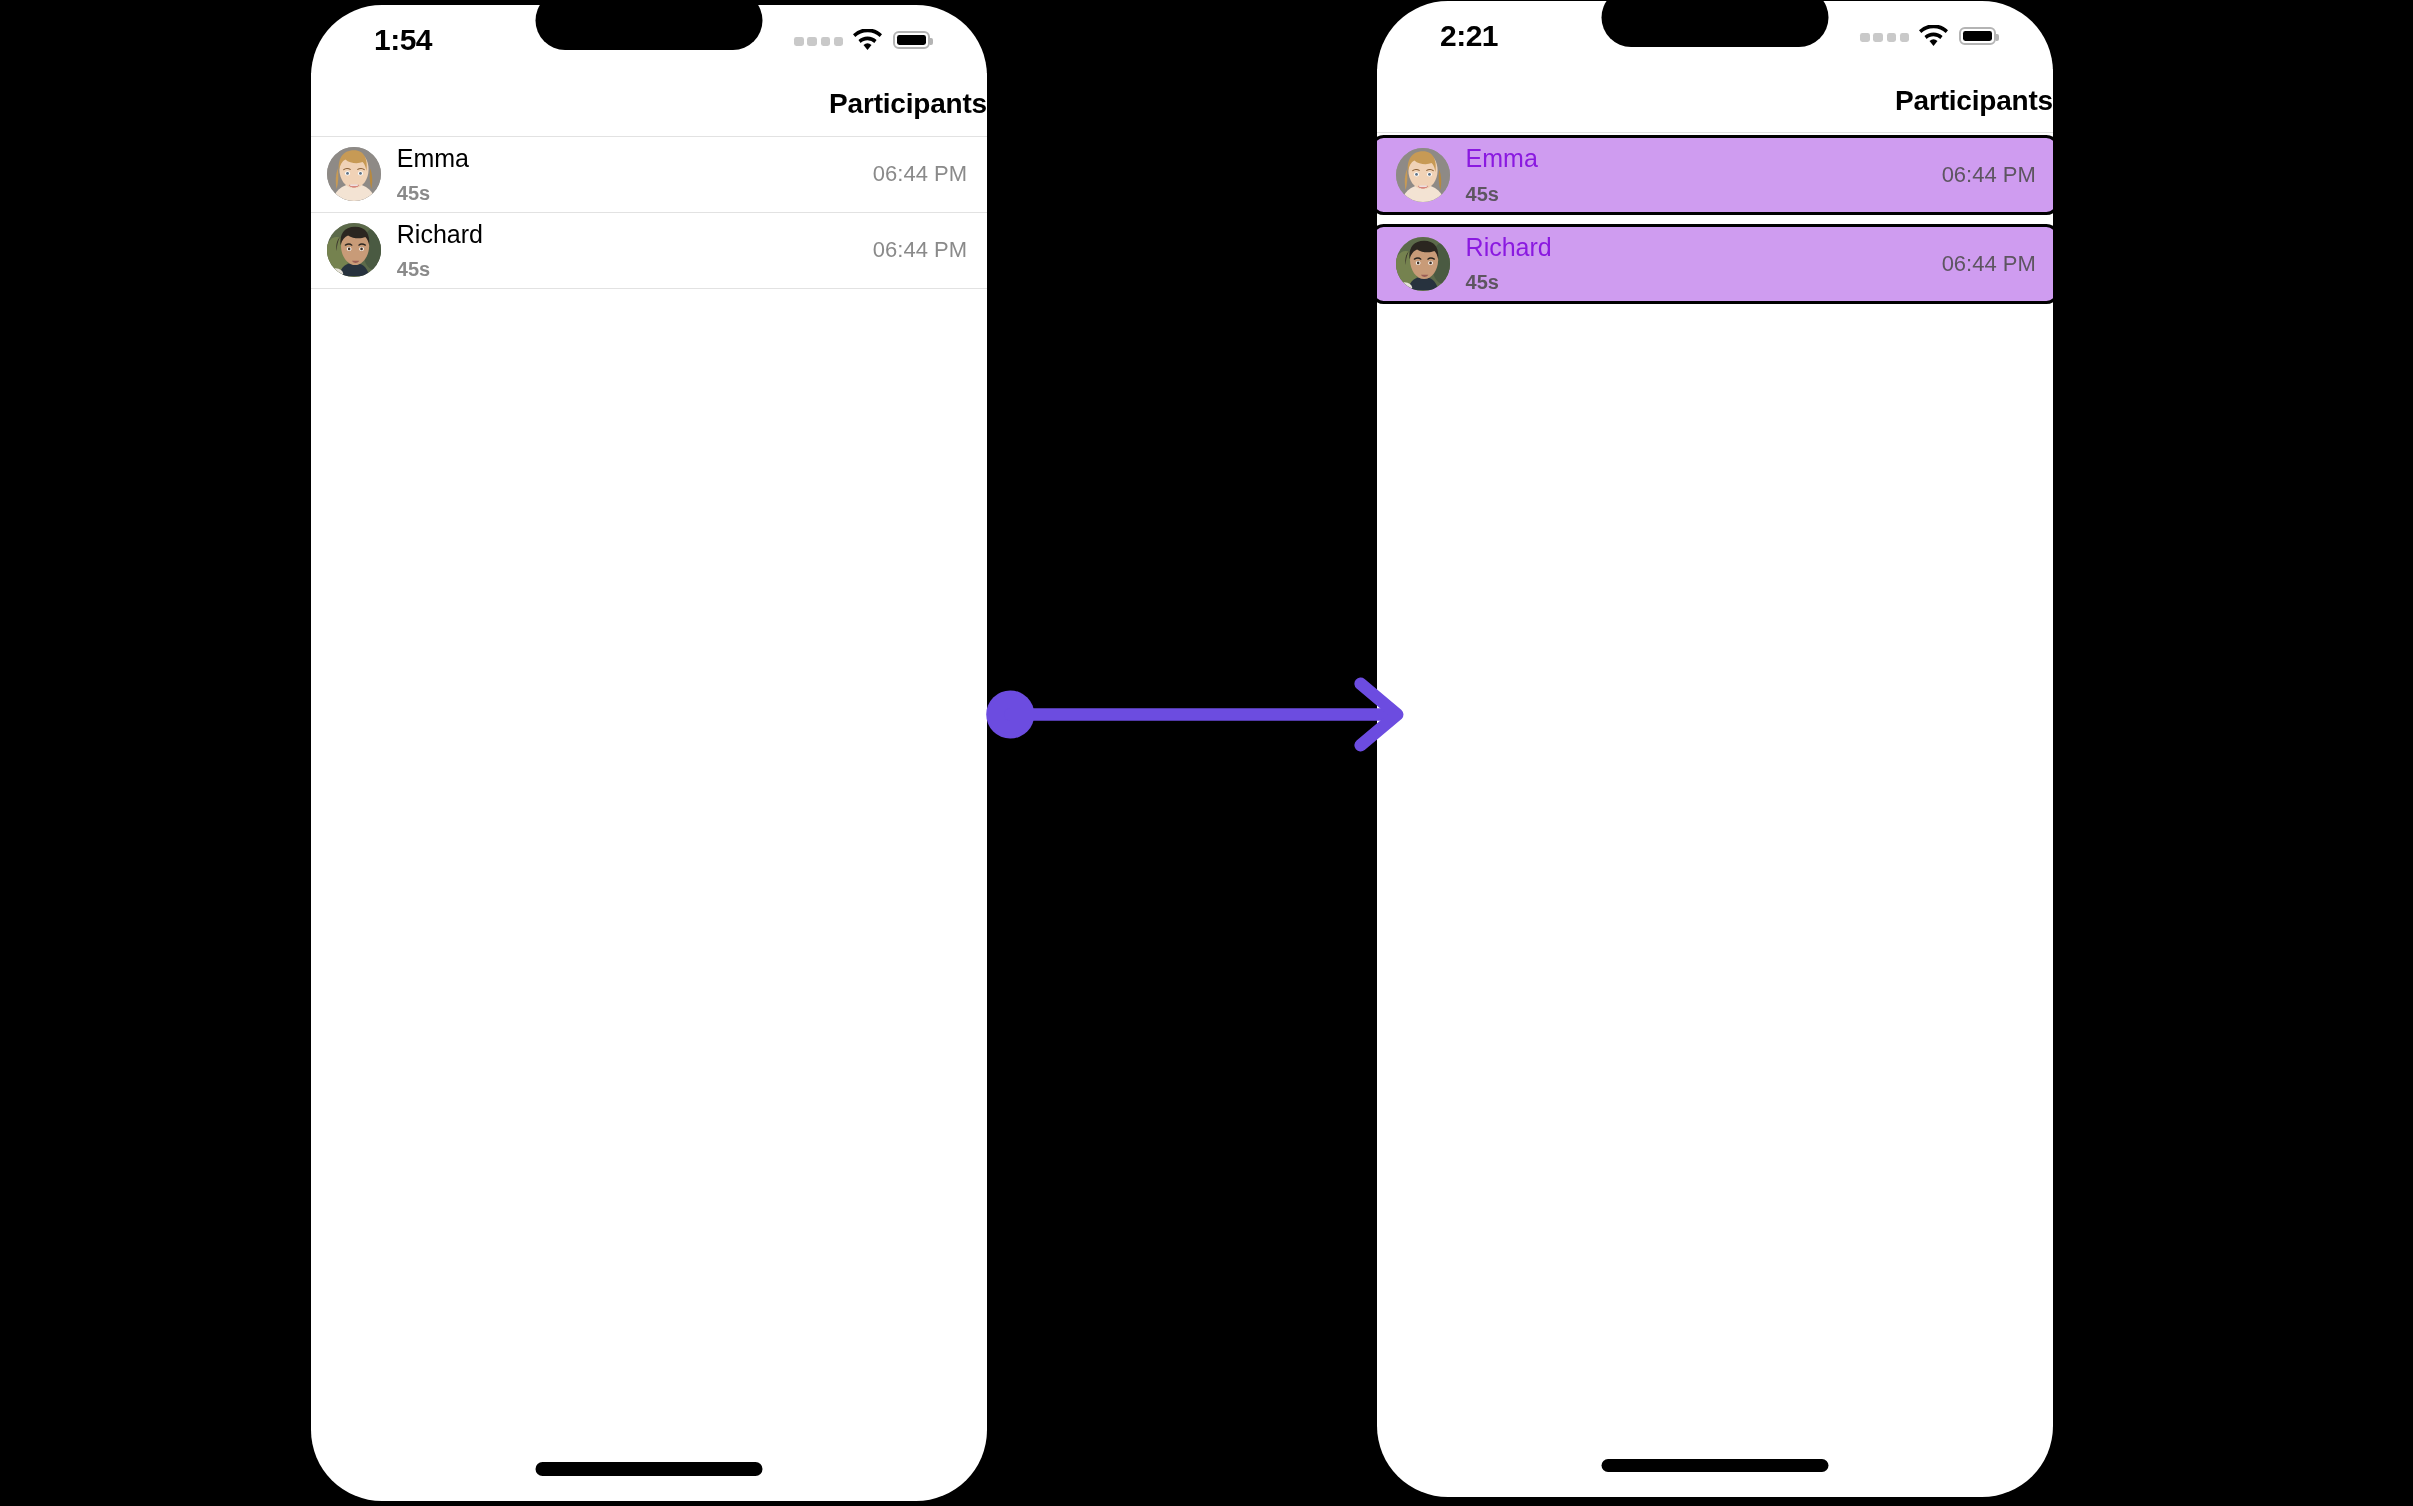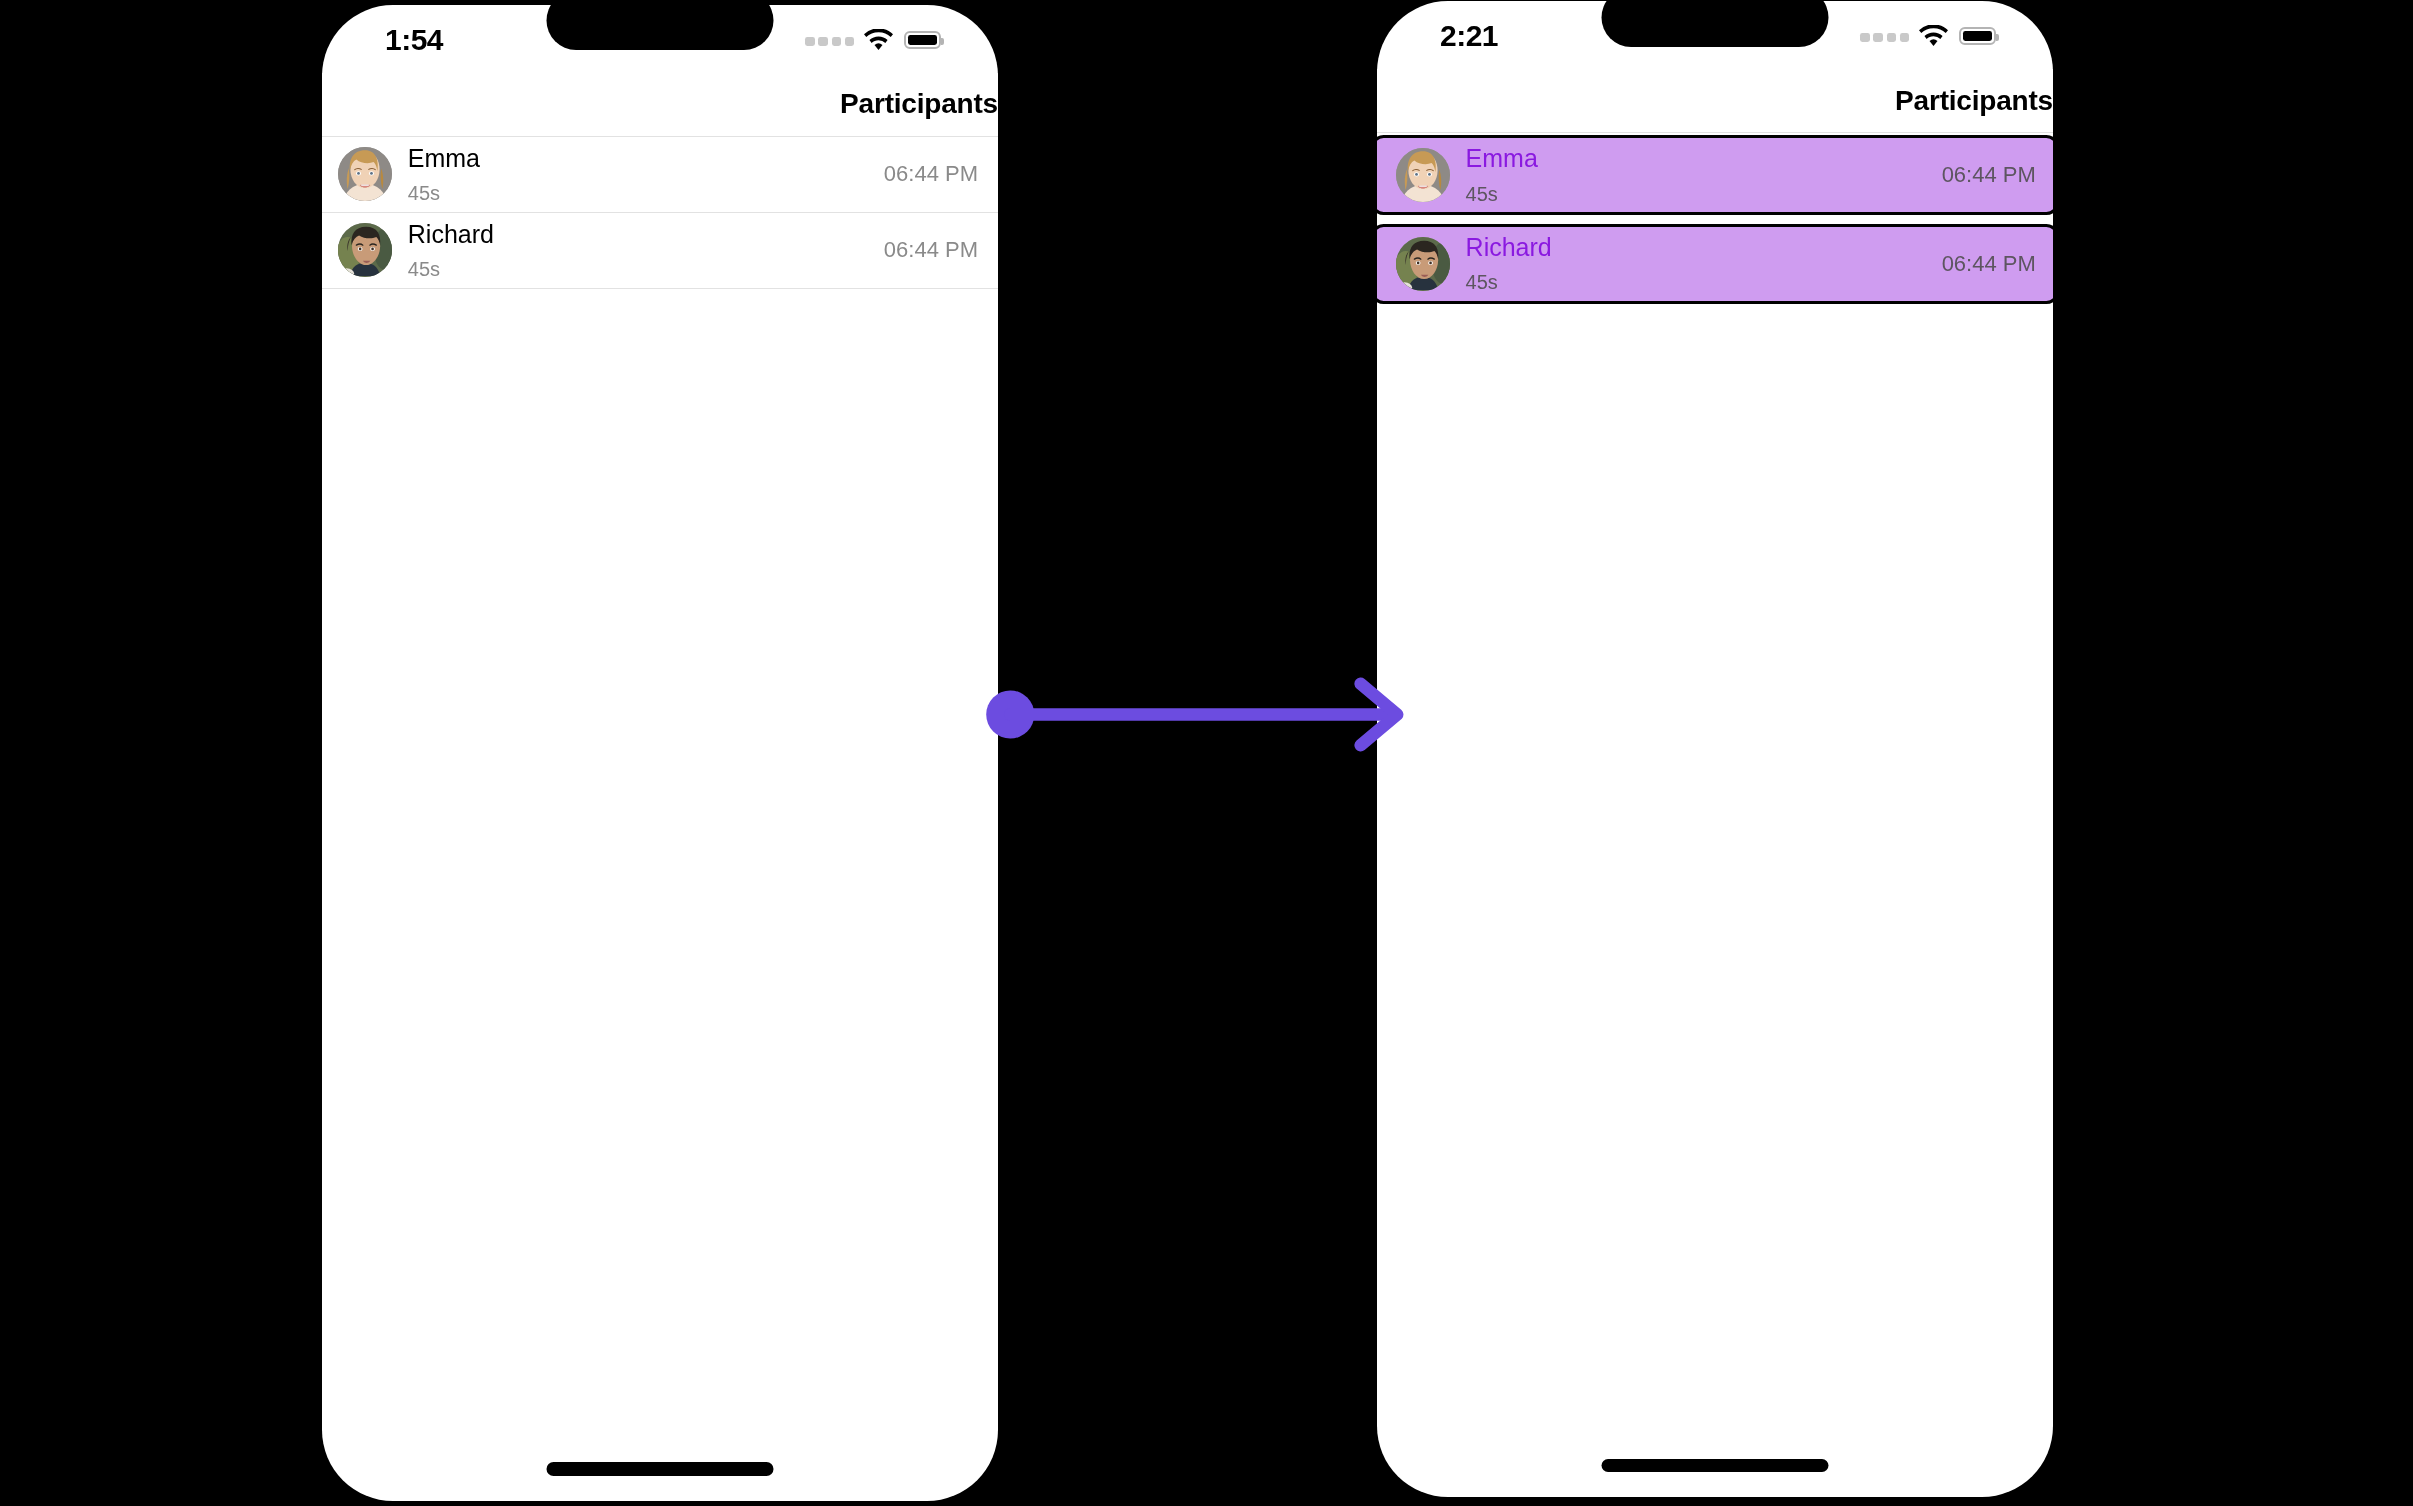--- a/index.html
+++ b/index.html
@@ -12,21 +12,21 @@
   .stage { position: relative; width: 2420px; height: 1506px; background: #000; }
 
   
   .phone {
     position: absolute;
     width: 676px;
     background: #ffffff;
     border-radius: 71px;
     overflow: hidden;
   }
-  .phone.left  { left: 322px;  top: 4.8px; height: 1496px; }
+  .phone.left  { left: 311px;  top: 4.8px; height: 1496px; }
   .phone.right { left: 1377px; top: 1px; height: 1496px; }
 
   
   .statusbar {
     position: relative;
     height: 68px;
     width: 100%;
   }
   .clock {
     position: absolute;
@@ -108,20 +108,21 @@
   .row-text { margin-left: 15.4px; display:flex; flex-direction:column; gap: 12px; }
   .row-name {
     font-size: 25px;
     color: #000;
     line-height: 1.05;
   }
   .row-sub {
     font-size: 20px;
     color: #8a8a8a;
     line-height: 1.05;
+    font-weight: bold;
   }
   .row-time {
     margin-left: auto;
     margin-right: 20px;
     font-size: 22px;
     color: #8a8a8a;
   }
 
   
   .list.selected { padding-top: 1.9px; }

